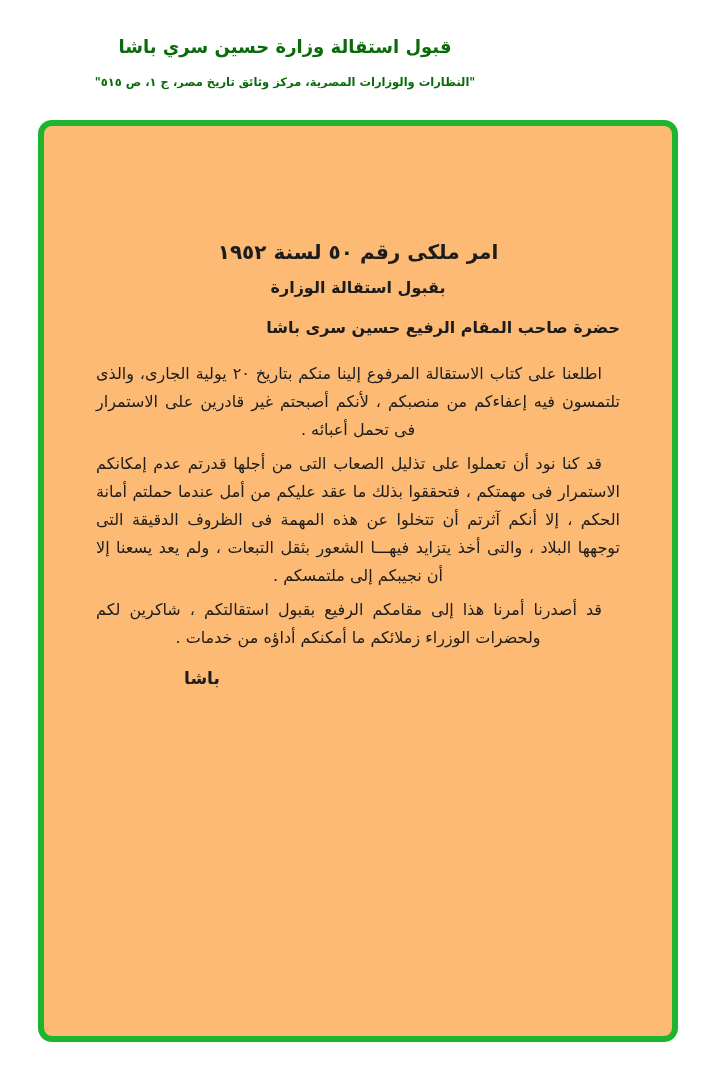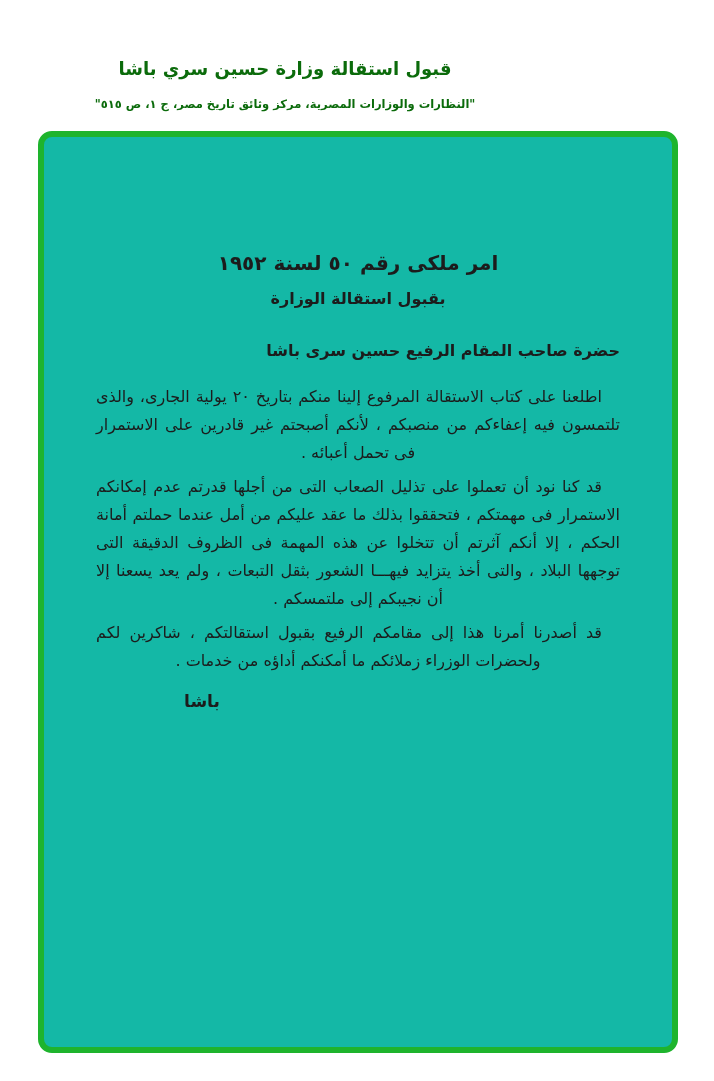--- a/index.html
+++ b/index.html
@@ -11,21 +11,21 @@
   .page {
     position: relative;
     width: 714px;
     height: 1081px;
     background: #ffffff;
     overflow: hidden;
   }
   
   .header {
     position: absolute;
-    top: 56px;
+    top: 34px;
     left: 0;
     width: 570px;
     text-align: center;
     direction: rtl;
   }
   .page-title {
     font-size: 18px;
     font-weight: bold;
     color: #0b6b0b;
     letter-spacing: 0.5px;
@@ -35,46 +35,46 @@
     margin-top: 14px;
     font-size: 11.5px;
     font-weight: bold;
     color: #0b6b0b;
     line-height: 16px;
   }
   
   .doc-frame {
     position: absolute;
     left: 38px;
-    top: 131px;
+    top: 120px;
     width: 640px;
     height: 922px;
     box-sizing: border-box;
     border: 6px solid #1eb42d;
     border-radius: 14px;
-    background: #14b8a6;
+    background: #fdba74;
   }
   .doc-content {
     direction: rtl;
     padding: 112px 52px 0 52px;
     color: #1c1c1c;
   }
   .decree-heading {
     text-align: center;
     font-size: 20px;
     font-weight: bold;
     line-height: 28px;
     margin-bottom: 10px;
   }
   .decree-subheading {
     text-align: center;
     font-size: 16px;
     font-weight: bold;
     line-height: 24px;
-    margin-bottom: 26px;
+    margin-bottom: 14px;
   }
   .salutation {
     text-align: right;
     font-size: 16px;
     font-weight: bold;
     line-height: 28px;
     margin-bottom: 18px;
   }
   .para {
     margin: 0 0 6px 0;

